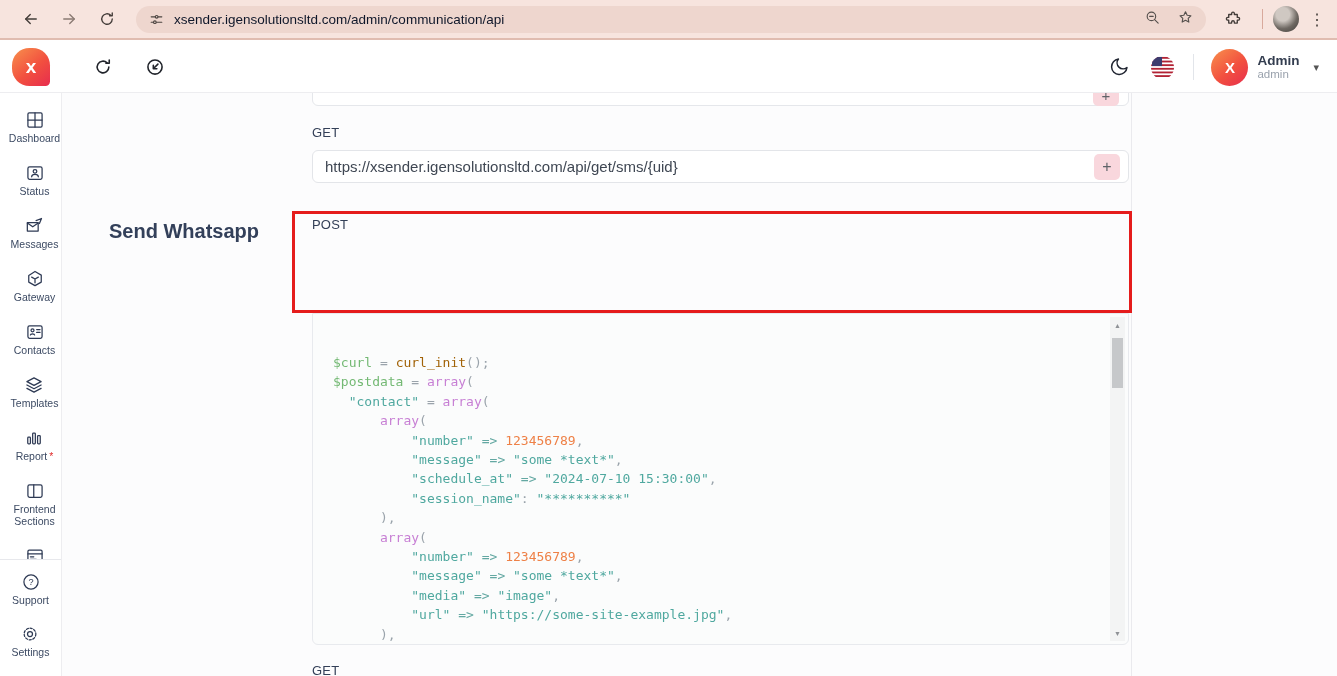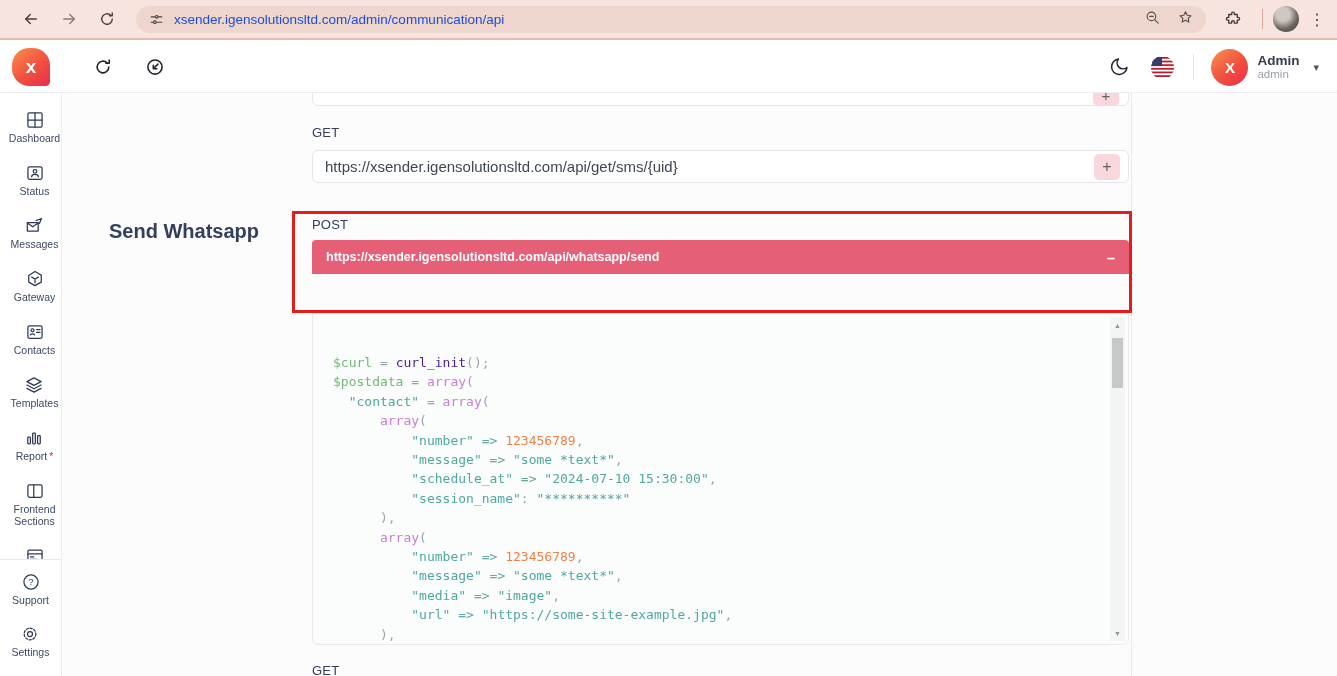--- a/index.html
+++ b/index.html
@@ -7,21 +7,21 @@
   .stage { position:relative; width:1337px; height:676px; overflow:hidden; }
 
   
   .browser-bar { position:absolute; top:0; left:0; width:1337px; height:40px; background:#f7e4de; border-bottom:2px solid #e0bcb0; display:flex; align-items:center; padding:0 12px; }
   .b-icon { width:20px; height:20px; flex:0 0 auto; display:flex; align-items:center; justify-content:center; color:#433c39; margin:0 9px; }
   .b-icon svg { width:18px; height:18px; stroke:currentColor; fill:none; stroke-width:1.8; stroke-linecap:round; stroke-linejoin:round; }
   .b-fwd { color:#8a7a73; }
   .url-pill { flex:1 1 auto; height:27px; background:#eed6ce; border-radius:14px; display:flex; align-items:center; padding:0 12px; margin:0 8px 0 10px; min-width:0; }
   .url-pill .p-icon { width:17px; height:17px; color:#4b4440; }
   .url-pill .p-icon svg { width:17px; height:17px; stroke:currentColor; fill:none; stroke-width:1.6; stroke-linecap:round; }
-  .url-text { font-size:13.5px; color:#1d4ed8; margin-left:9px; white-space:nowrap; overflow:hidden; flex:1 1 auto; }
+  .url-text { font-size:13.5px; color:#0f172a; margin-left:9px; white-space:nowrap; overflow:hidden; flex:1 1 auto; }
   .pill-right { display:flex; align-items:center; gap:16px; margin-left:10px; color:#55504d; }
   .pill-right svg { width:17px; height:17px; stroke:currentColor; fill:none; stroke-width:1.6; stroke-linecap:round; stroke-linejoin:round; }
   .b-sep { width:1px; height:20px; background:#d8a99c; margin:0 10px; }
   .b-avatar { width:26px; height:26px; border-radius:50%; background:radial-gradient(circle at 38% 32%, #cfc8c2 0 28%, #6e6862 60%, #3f3b38 100%); flex:0 0 auto; }
   .b-dots { color:#4b4440; font-size:16px; margin-left:10px; letter-spacing:0; }
 
   
   .app-header { position:absolute; top:42px; left:0; width:1337px; height:51px; background:#fff; border-bottom:1px solid #ededf0; display:flex; align-items:center; }
   .logo-box { width:62px; display:flex; align-items:center; justify-content:center; }
   .logo { width:38px; height:38px; border-radius:46% 46% 12% 46%; background:linear-gradient(140deg,#f8914d 0%,#f2503f 55%,#e72d4e 100%); color:#fff; font-weight:bold; font-size:19px; display:flex; align-items:center; justify-content:center; }
@@ -70,21 +70,21 @@
   .post-bar { position:absolute; left:250px; top:147px; width:817px; height:34px; background:#e55f77; border-radius:4px 4px 0 0; display:flex; align-items:center; justify-content:space-between; padding:0 14px; z-index:2; }
   .post-url { color:#fff; font-size:12.5px; font-weight:bold; }
   .collapse-btn { color:#fff; font-size:15px; font-weight:bold; cursor:pointer; line-height:1; }
   .desc-row { position:absolute; left:250px; top:181px; width:817px; height:39px; background:#fff; border:1px solid #eef0f3; border-top:none; display:flex; align-items:center; padding-left:8px; z-index:2; }
   .desc-text { font-size:12.5px; color:#545e6b; }
   .desc-code { font-family:"DejaVu Sans Mono",monospace; font-size:10.5px; color:#e8486e; }
 
   .code-box { position:absolute; left:250px; top:220px; width:817px; height:332px; background:#fbfcfc; border:1px solid #e8eaee; border-radius:0 0 6px 6px; overflow:hidden; }
   .code-lines { padding:39px 36px 0 20px; font-family:"DejaVu Sans Mono",monospace; font-size:13px; line-height:19.4px; }
   .code-line { white-space:pre; }
-  .tok-var { color:#74b974; } .tok-fn { color:#4c1d95; } .tok-kw { color:#c77fd4; }
+  .tok-var { color:#74b974; } .tok-fn { color:#a16207; } .tok-kw { color:#c77fd4; }
   .tok-str { color:#4fa89f; } .tok-num { color:#ee8147; } .tok-op { color:#63a8a2; }
   .tok-eq { color:#9aa3ab; } .tok-pun { color:#9aa3ab; }
   .code-scrollbar { position:absolute; top:3px; right:3px; bottom:3px; width:15px; background:#f3f4f4; }
   .sc-arrow { position:absolute; left:0; width:15px; height:14px; display:flex; align-items:center; justify-content:center; color:#8f9296; font-size:7px; cursor:pointer; }
   .sc-up { top:1px; } .sc-down { bottom:1px; }
   .sc-thumb { position:absolute; left:2px; top:21px; width:11px; height:50px; background:#c6c8ca; cursor:grab; }
 
   .next-get { left:250px; top:570px; }
 </style>
 </head>
@@ -309,24 +309,20 @@
     <div class="method-label get-label">GET</div>
     <div class="get-row">
       <span class="get-url">https://xsender.igensolutionsltd.com/api/get/sms/{uid}</span>
       <button class="plus-btn">+</button>
     </div>
 
     <div class="annotation-rect"></div>
     <div class="section-label">Send Whatsapp</div>
     <div class="method-label post-label">POST</div>
 
-    <div class="post-bar">
-      <span class="post-url">https://xsender.igensolutionsltd.com/api/whatsapp/send</span>
-      <span class="collapse-btn">–</span>
-    </div>
 
 
     <div class="code-box">
       <div class="code-lines">
           <div class="code-line"><span class="tok-var">$curl</span><span class="tok-eq"> = </span><span class="tok-fn">curl_init</span><span class="tok-pun">();</span></div>
           <div class="code-line"><span class="tok-var">$postdata</span><span class="tok-eq"> = </span><span class="tok-kw">array</span><span class="tok-pun">(</span></div>
           <div class="code-line"><span class="tok-pun">  </span><span class="tok-str">"contact"</span><span class="tok-eq"> = </span><span class="tok-kw">array</span><span class="tok-pun">(</span></div>
           <div class="code-line"><span class="tok-pun">      </span><span class="tok-kw">array</span><span class="tok-pun">(</span></div>
           <div class="code-line"><span class="tok-pun">          </span><span class="tok-str">"number"</span><span class="tok-op"> =&gt; </span><span class="tok-num">123456789</span><span class="tok-pun">,</span></div>
           <div class="code-line"><span class="tok-pun">          </span><span class="tok-str">"message"</span><span class="tok-op"> =&gt; </span><span class="tok-str">"some *text*"</span><span class="tok-pun">,</span></div>

